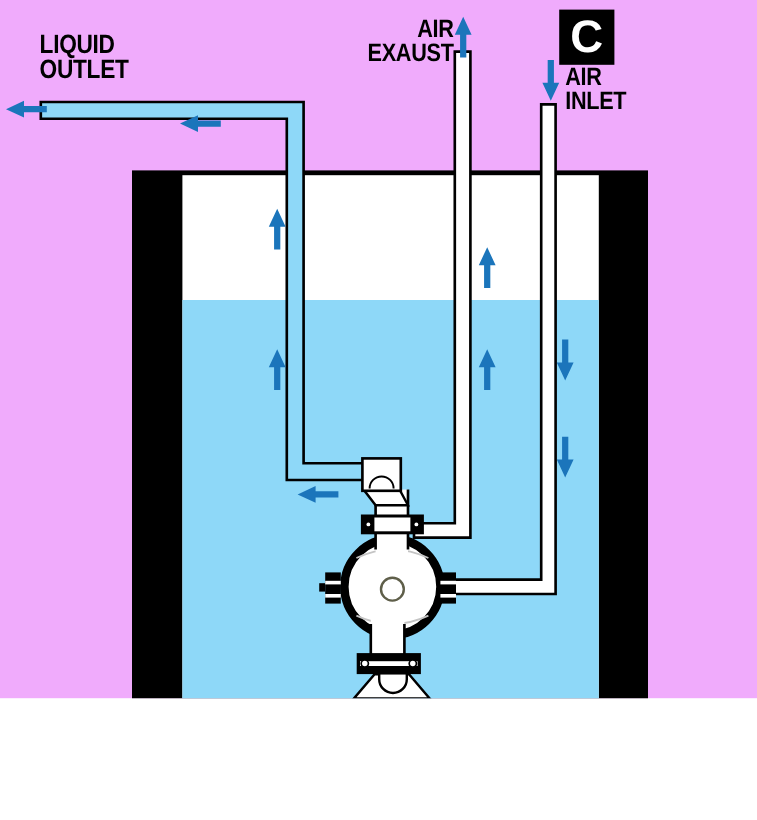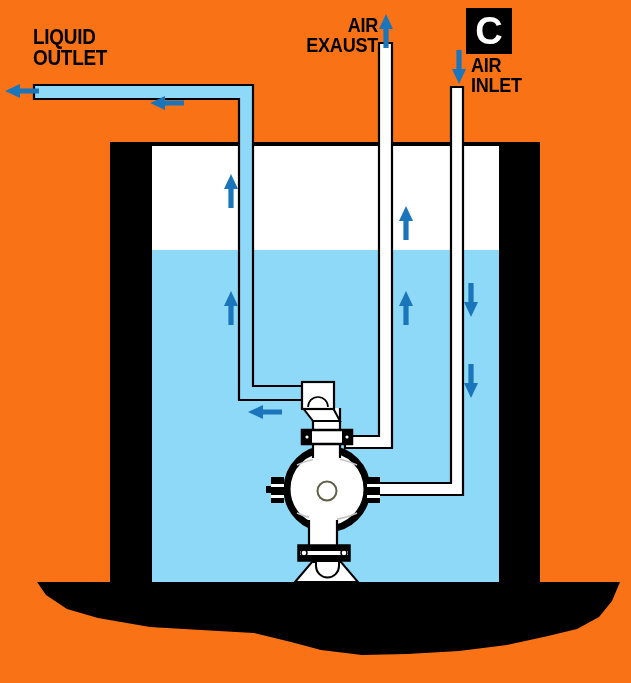--- a/index.html
+++ b/index.html
@@ -4,21 +4,21 @@
 <style>
   :root{
     --liquid:#8ED8F8;
     --arrow:#1B75BB;
     --pipe_white:#FFFFFF;
     --ink:#000000;
     --marker_text:#FFFFFF;
   }
   html,body{margin:0;padding:0;background:#fff;}
   .stage{
-    position:relative;width:631px;height:683px;background:#f97316;overflow:hidden;
+    position:relative;width:631px;height:582px;background:#f0abfc;overflow:hidden;
     font-family:"Liberation Sans",sans-serif;
   }
   .stage svg{position:absolute;left:0;top:0;}
   .label{
     position:absolute;font-weight:700;color:var(--ink);
     letter-spacing:-0.3px;white-space:nowrap;
   }
   #lbl-liquid-outlet{left:33px;top:26px;font-size:22px;line-height:21px;
     transform:scaleX(.86);transform-origin:left top;}
   #lbl-air-exhaust{left:248px;top:15px;width:130px;font-size:21px;line-height:20px;

